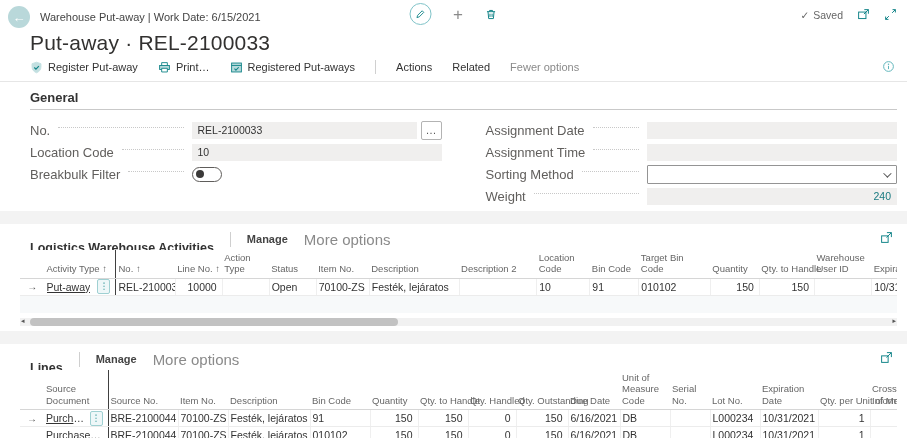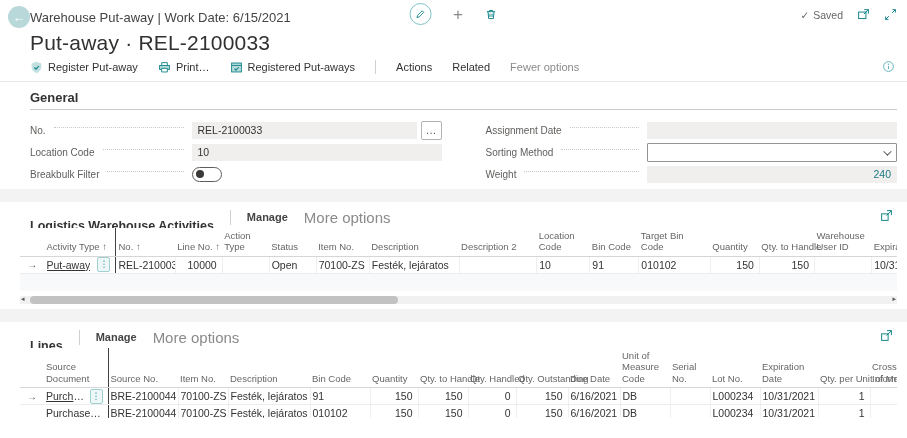--- a/index.html
+++ b/index.html
@@ -6,42 +6,42 @@
   html,body { margin:0; padding:0; }
   body {
     width:907px; height:438px; overflow:hidden;
     font-family:"Liberation Sans", sans-serif;
     background:#ffffff; color:#333;
   }
   
   .topbar { height:30px; display:flex; align-items:center; padding:4px 10px 0 8px; position:relative; }
   .back-btn { width:22px; height:22px; border-radius:50%; background:#b9d8da; color:#ffffff;
     display:flex; align-items:center; justify-content:center; font-size:13px; cursor:pointer; flex:0 0 auto; }
-  .caption { margin-left:0; font-size:13px; color:#444; }
+  .caption { margin-left:10px; font-size:11px; color:#444; }
   .center-actions { position:absolute; left:50%; transform:translateX(-50%); top:3px; display:flex; align-items:center; gap:22px; }
   .edit-circle { width:22px; height:22px; border-radius:50%; border:1.4px solid #7fc3c8; display:flex; align-items:center; justify-content:center; }
   .plus-glyph { font-size:17px; color:#8a8a8a; line-height:1; }
   .right-status { position:absolute; right:10px; top:8px; display:flex; align-items:center; gap:14px; }
   .saved { font-size:10.5px; color:#666; display:flex; gap:4px; align-items:center; }
   
   .page-title { margin:1px 0 5px 30px; font-size:21px; font-weight:400; color:#323130; letter-spacing:.2px; }
   
   .actionbar { display:flex; align-items:center; gap:20px; padding:0 30px 7px 30px; border-bottom:1px solid #e6e6e6; position:relative; }
   .action-item { display:flex; align-items:center; gap:5px; font-size:11px; color:#333; cursor:pointer; }
   .menu-item { font-size:11px; color:#333; cursor:pointer; }
   .menu-item.dim { color:#8a8a8a; }
   .ab-divider { width:1px; height:14px; background:#d0d0d0; }
   .ab-info { position:absolute; right:12px; top:0; }
   
   .general { padding:8px 10px 4px 30px; }
   .sec-heading { font-size:13px; font-weight:700; color:#333; }
   .sec-rule { border:none; border-top:1px solid #c9c9c9; margin:4px 0 9px 0; }
   .fields-grid { display:grid; grid-template-columns:1fr 1fr; column-gap:44px; }
   .field-row { display:flex; align-items:center; height:22px; }
-  .field-label { font-size:10px; color:#605e5c; white-space:nowrap; }
+  .field-label { font-size:13px; color:#605e5c; white-space:nowrap; }
   .leader { flex:1; border-bottom:1px dotted #c8c8c8; margin:0 8px; transform:translateY(-3px); }
   .control { width:250px; display:flex; align-items:center; gap:4px; flex:0 0 auto; }
   .ro-field { flex:1; height:17px; background:#f0efee; font-size:10.5px; color:#333; padding:1px 6px; line-height:15px; }
   .ro-field.num { text-align:right; color:#187a80; }
   .assist-btn { width:21px; height:19px; border:1px solid #b3b3b3; border-radius:2px; background:#fff;
     font-size:11px; color:#555; display:flex; align-items:center; justify-content:center; cursor:pointer; }
   .select-box { flex:1; height:19px; border:1px solid #949494; border-radius:1px; background:#fff; position:relative; cursor:pointer; }
   .chev { position:absolute; right:7px; top:6px; width:6px; height:6px; border-right:1px solid #555; border-bottom:1px solid #555; transform:rotate(45deg) translateY(-2px); }
   .toggle { width:30px; height:15px; border:1px solid #5f5d5b; border-radius:8px; background:#fff; position:relative; cursor:pointer; }
   .toggle .knob { position:absolute; left:3px; top:2.5px; width:8px; height:8px; border-radius:50%; background:#3b3a39; }
@@ -198,20 +198,27 @@
         <span class="control">
           <span class="toggle">
               <span class="knob"></span>
             </span>
         </span>
       </div>
     </div>
     <div>
       <div class="field-row">
         <span class="field-label">Assignment Date</span>
+        <span class="leader"></span>
+        <span class="control">
+            <span class="ro-field"></span>
+          </span>
+      </div>
+      <div class="field-row">
+        <span class="field-label">Assignment Time</span>
         <span class="leader"></span>
         <span class="control">
             <span class="ro-field"></span>
           </span>
       </div>
       <div class="field-row">
         <span class="field-label">Sorting Method</span>
         <span class="leader"></span>
         <span class="control">
           <span class="select-box">

